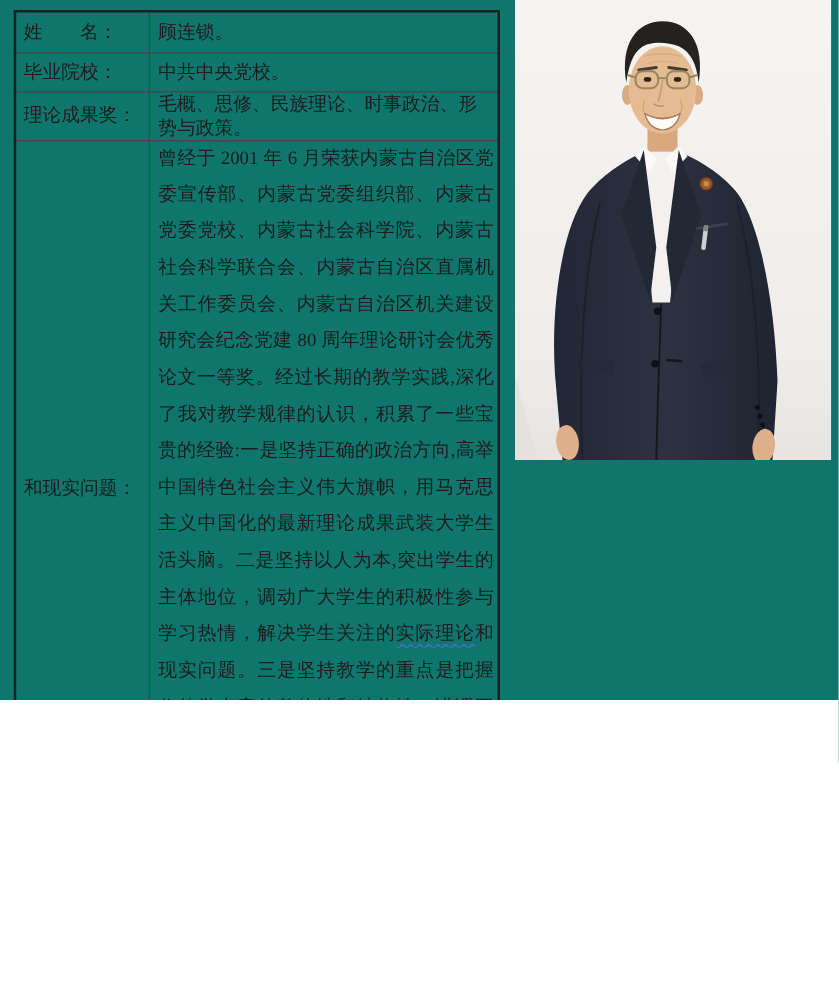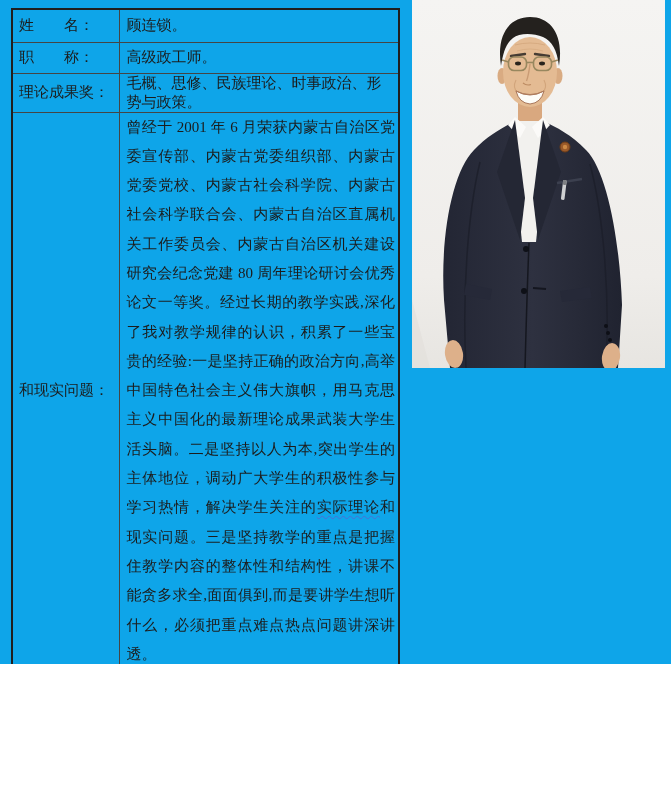--- a/index.html
+++ b/index.html
@@ -1,17 +1,17 @@
 <!DOCTYPE html>
 <html><head>
 <meta charset="utf-8">
 <style>
   html,body { margin:0; padding:0; background:#ffffff; }
   .page {
-    position:relative; width:671px; height:664px; background:#0ea5e9;
+    position:relative; width:671px; height:560px; background:#0f766e;
     font-family:"Liberation Serif","DejaVu Serif",serif;
     color:#1c1c1c; overflow:hidden;
   }
   .info-table {
     position:absolute; left:11px; top:8px; width:389px;
     border-collapse:collapse; table-layout:fixed;
     border:2px solid #1f1f1f; font-size:15px;
   }
   .info-table td {
     border:1px solid #454545; padding:0 2px 0 6px;
@@ -50,22 +50,22 @@
     <colgroup>
         <col style="width:107px">
         <col>
       </colgroup>
     <tbody>
       <tr>
         <td class="label">姓　　名：</td>
         <td class="value">顾连锁。</td>
       </tr>
       <tr>
-        <td class="label">职　　称：</td>
-        <td class="value">高级政工师。</td>
+        <td class="label">毕业院校：</td>
+        <td class="value">中共中央党校。</td>
       </tr>
       <tr>
         <td class="label">理论成果奖：</td>
         <td class="value">毛概、思修、民族理论、时事政治、形势与政策。</td>
       </tr>
       <tr>
         <td class="label">和现实问题：</td>
         <td class="value">
           <p class="para"><span>曾经于 2001 年 6 月荣获内蒙古自治区党委宣传部、内蒙古党委组织部、内蒙古党委党校、内蒙古社会科学院、内蒙古社会科学联合会、内蒙古自治区直属机关工作委员会、内蒙古自治区机关建设研究会纪念党建 80 周年理论研讨会优秀论文一等奖。经过长期的教学实践,深化了我对教学规律的认识，积累了一些宝贵的经验:一是坚持正确的政治方向,高举中国特色社会主义伟大旗帜，用马克思主义中国化的最新理论成果武装大学生活头脑。二是坚持以人为本,突出学生的主体地位，调动广大学生的积极性参与学习热情，解决学生关注的</span><span class="underlined">实际理论</span><span>和现实问题。三是坚持教学的重点是把握住教学内容的整体性和结构性，讲课不能贪多求全,面面俱到,而是要讲学生想听什么，必须把重点难点热点问题讲深讲透。</span></p>
         </td>

